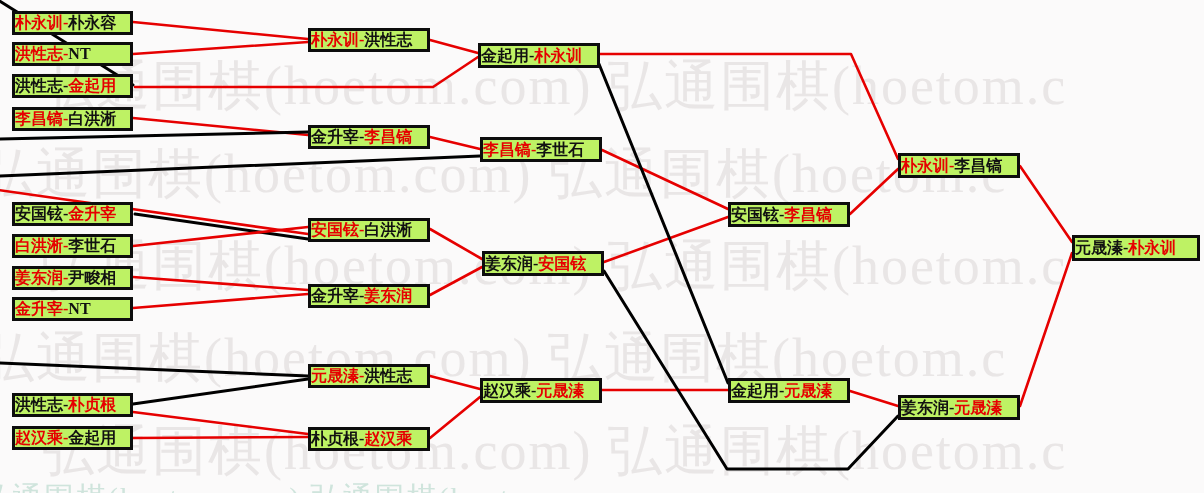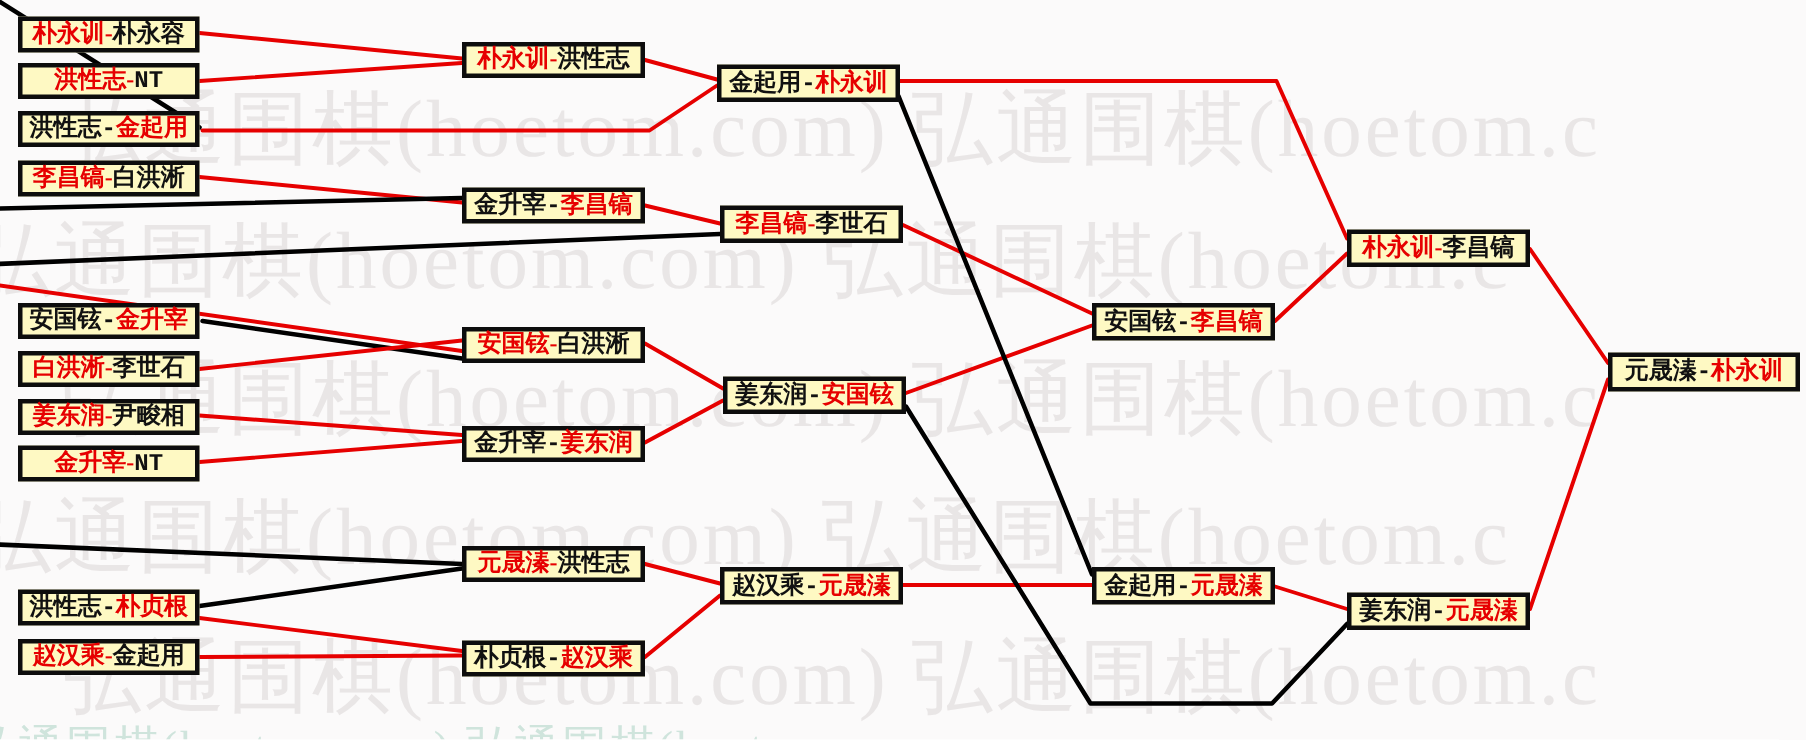--- a/index.html
+++ b/index.html
@@ -8,26 +8,26 @@
     background:#fbfafa;
     font-family:"Liberation Serif","DejaVu Serif",serif;
   }
   .wm{
     position:absolute;white-space:nowrap;pointer-events:none;
     font-size:54px;letter-spacing:2px;font-family:"Liberation Serif","DejaVu Serif",serif;
   }
   #lines{position:absolute;left:0;top:0;z-index:2;}
   .match-box{
     position:absolute;z-index:3;box-sizing:border-box;
-    background:#fef9c3;border:3px solid #0d0d0d;
-    display:flex;align-items:center;justify-content:center;
+    background:#bef264;border:3px solid #0d0d0d;
+    display:flex;align-items:center;
     font-size:16px;font-weight:bold;line-height:1;white-space:nowrap;
   }
   .p-win{color:#e60000;}
-  .p-lose{color:#111111;font-family:Liberation Mono, monospace;}
+  .p-lose{color:#111111;}
 </style>
 </head>
 <body>
 
 <div id="stage">
   <div class="wm" style="left: 40px; top: 50px; font-size: 54px; color: rgb(233, 230, 230); z-index: 1;">弘通围棋(hoetom.com) 弘通围棋(hoetom.c</div>
     <div class="wm" style="left: -20px; top: 138px; font-size: 54px; color: rgb(233, 230, 230); z-index: 1;">弘通围棋(hoetom.com) 弘通围棋(hoetom.c</div>
     <div class="wm" style="left: 40px; top: 230px; font-size: 54px; color: rgb(233, 230, 230); z-index: 1;">弘通围棋(hoetom.com) 弘通围棋(hoetom.c</div>
     <div class="wm" style="left: -20px; top: 322px; font-size: 54px; color: rgb(233, 230, 230); z-index: 1;">弘通围棋(hoetom.com) 弘通围棋(hoetom.c</div>
     <div class="wm" style="left: 40px; top: 415px; font-size: 54px; color: rgb(233, 230, 230); z-index: 1;">弘通围棋(hoetom.com) 弘通围棋(hoetom.c</div>

